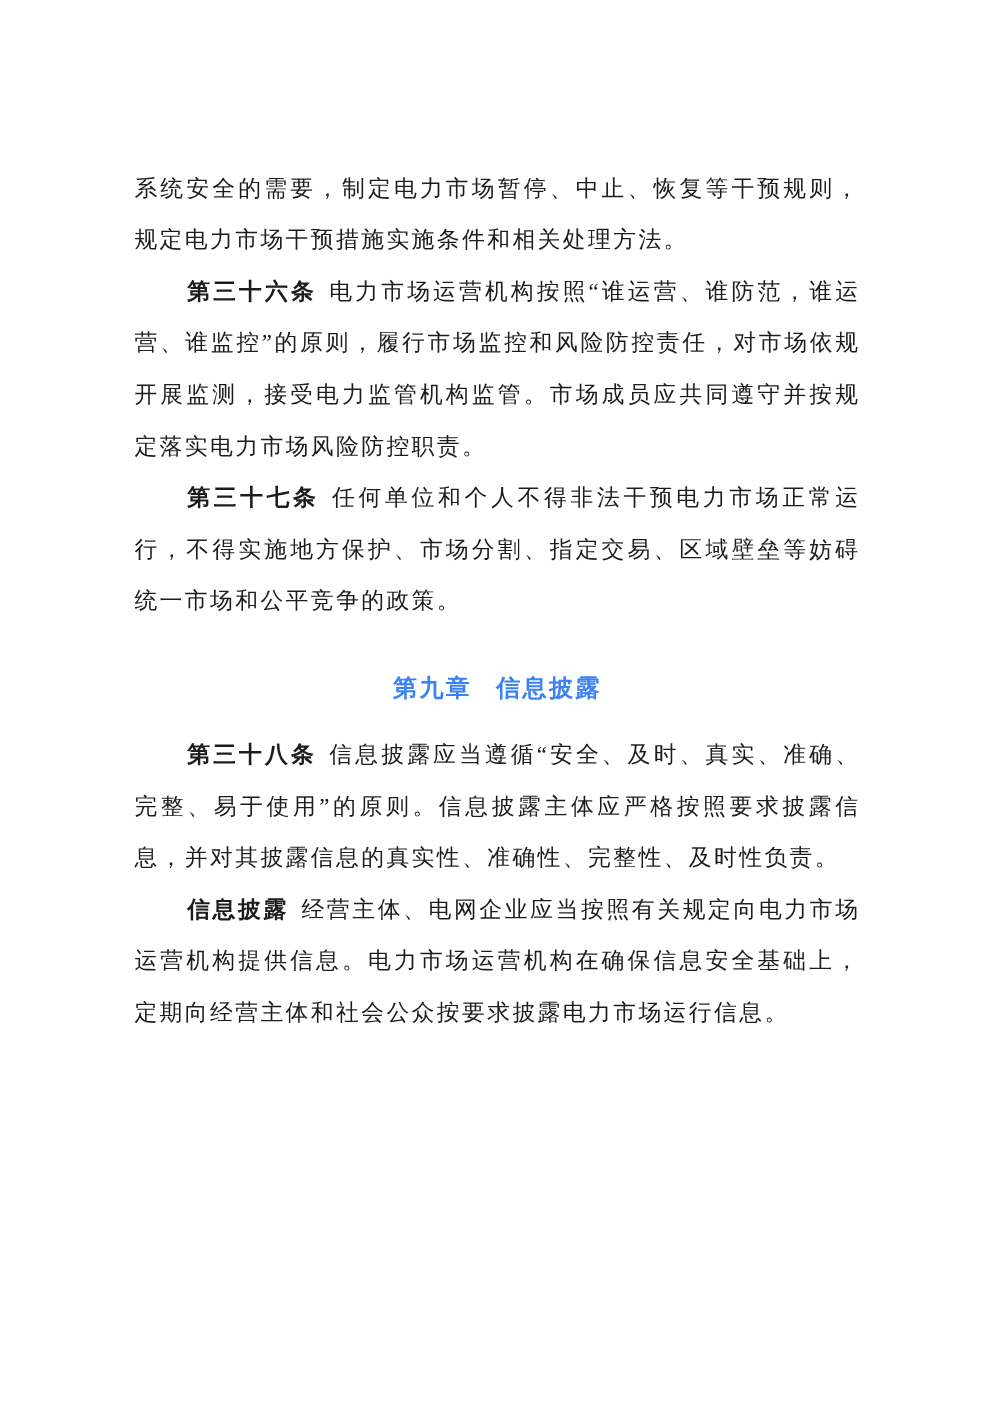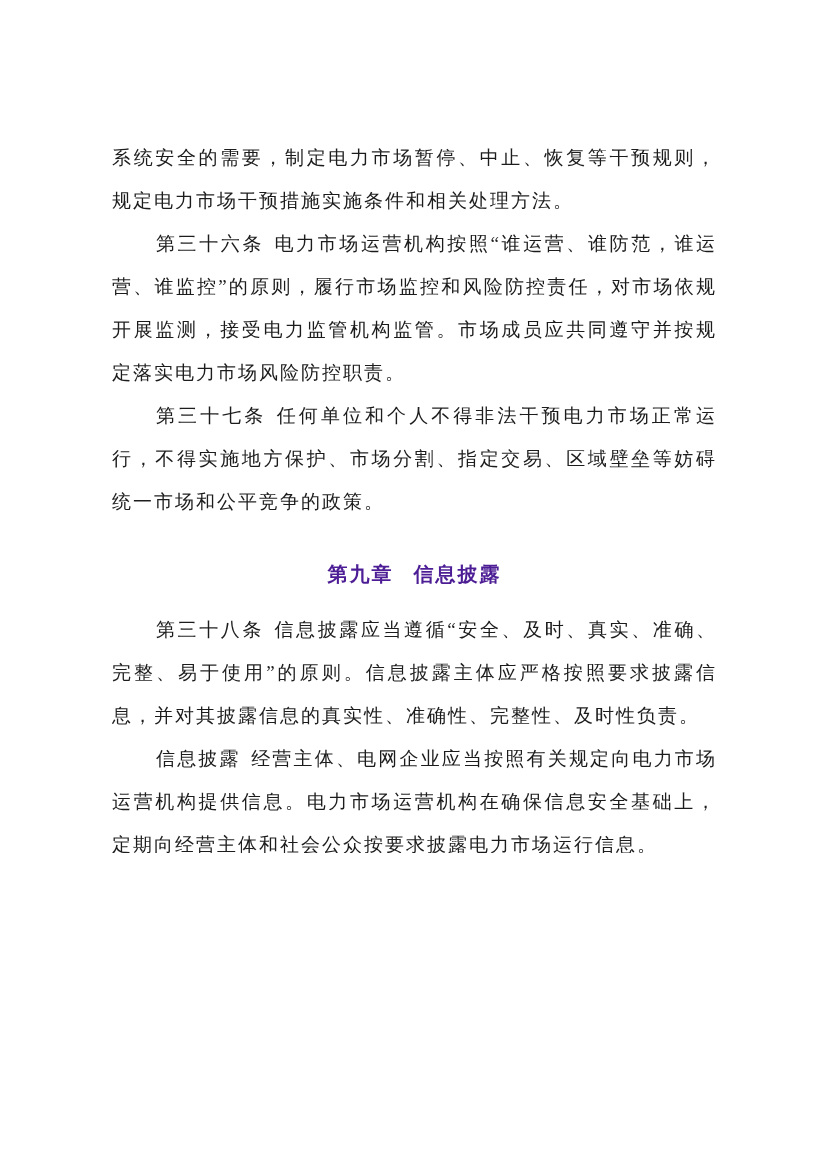--- a/index.html
+++ b/index.html
@@ -31,33 +31,33 @@
     text-justify: inter-character;
     color: #1c1c1c;
   }
   .para.indent {
     text-indent: 44px;
   }
   .para.force-justify {
     text-align-last: justify;
   }
   .article-label {
-    font-weight: normal;
+    font-weight: bold;
     font-family: "Liberation Sans", "DejaVu Sans", sans-serif;
     margin-right: 0.55em;
   }
   .chapter {
     margin: 30px 0 12px 0;
     font-family: "Liberation Sans", "DejaVu Sans", sans-serif;
     font-weight: bold;
     font-size: 20px;
     line-height: 43px;
     letter-spacing: 2px;
     text-align: center;
-    color: #4c1d95;
+    color: #3b82f6;
   }
   .chapter-label {
     margin-right: 1em;
   }
   .page-number {
     position: absolute;
     left: 0;
     top: 1056px;
     width: 100%;
     text-align: center;

